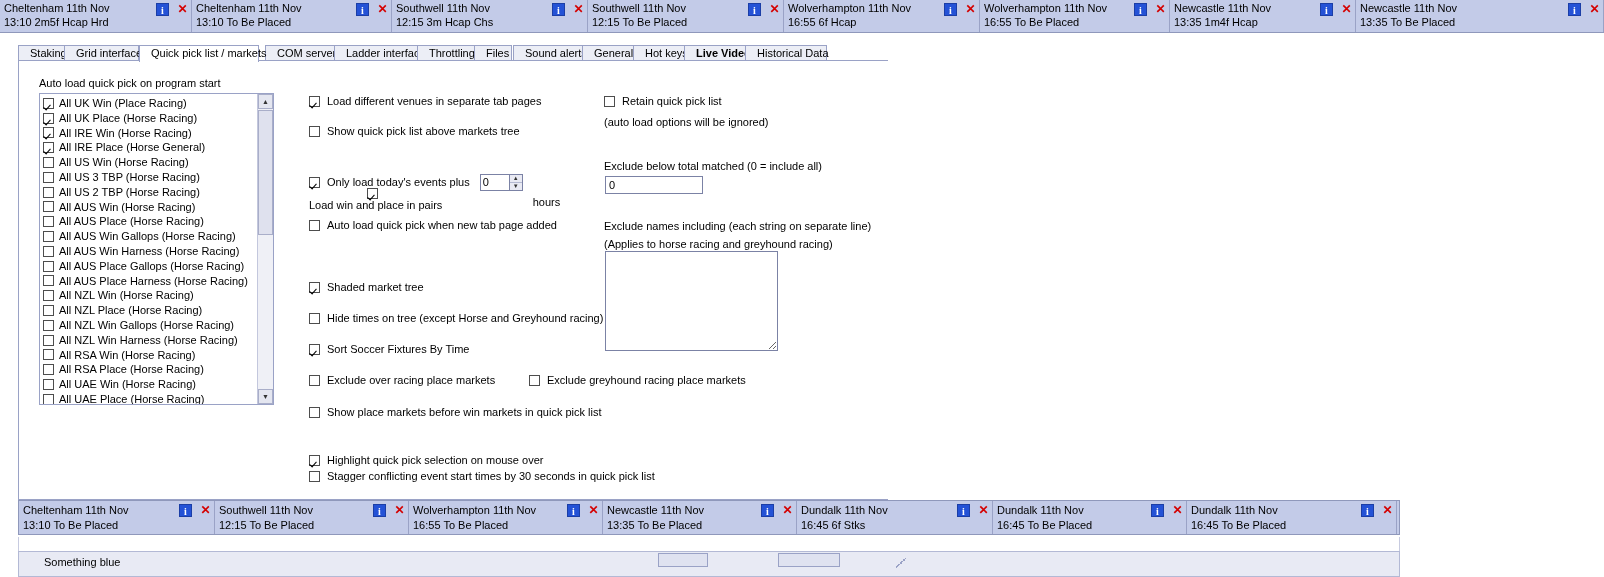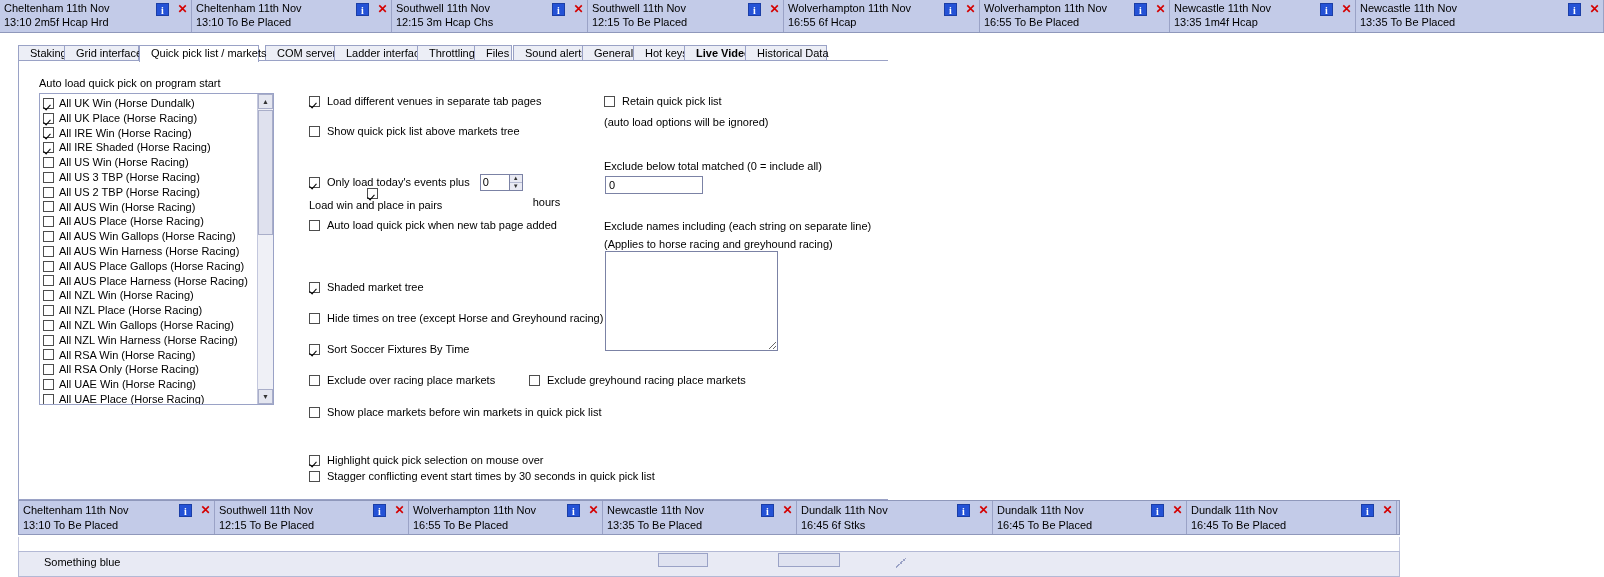--- a/index.html
+++ b/index.html
@@ -447,33 +447,33 @@
     </div>
 
   <div class="panel">
 
     <div class="group-label" style="left:20px; top:16px;">Auto load quick pick on program start</div>
 
     <div class="listbox">
       <div class="list-items" id="list-items">
           <div class="list-row">
             <span class="cb checked"></span>
-            <span>All UK Win (Horse Dundalk)</span>
+            <span>All UK Win (Place Racing)</span>
           </div>
           <div class="list-row">
             <span class="cb checked"></span>
             <span>All UK Place (Horse Racing)</span>
           </div>
           <div class="list-row">
             <span class="cb checked"></span>
             <span>All IRE Win (Horse Racing)</span>
           </div>
           <div class="list-row">
             <span class="cb checked"></span>
-            <span>All IRE Shaded (Horse Racing)</span>
+            <span>All IRE Place (Horse General)</span>
           </div>
           <div class="list-row">
             <span class="cb"></span>
             <span>All US Win (Horse Racing)</span>
           </div>
           <div class="list-row">
             <span class="cb"></span>
             <span>All US 3 TBP (Horse Racing)</span>
           </div>
           <div class="list-row">
@@ -519,21 +519,21 @@
           <div class="list-row">
             <span class="cb"></span>
             <span>All NZL Win Harness (Horse Racing)</span>
           </div>
           <div class="list-row">
             <span class="cb"></span>
             <span>All RSA Win (Horse Racing)</span>
           </div>
           <div class="list-row">
             <span class="cb"></span>
-            <span>All RSA Only (Horse Racing)</span>
+            <span>All RSA Place (Horse Racing)</span>
           </div>
           <div class="list-row">
             <span class="cb"></span>
             <span>All UAE Win (Horse Racing)</span>
           </div>
           <div class="list-row">
             <span class="cb"></span>
             <span>All UAE Place (Horse Racing)</span>
           </div>
         </div>

